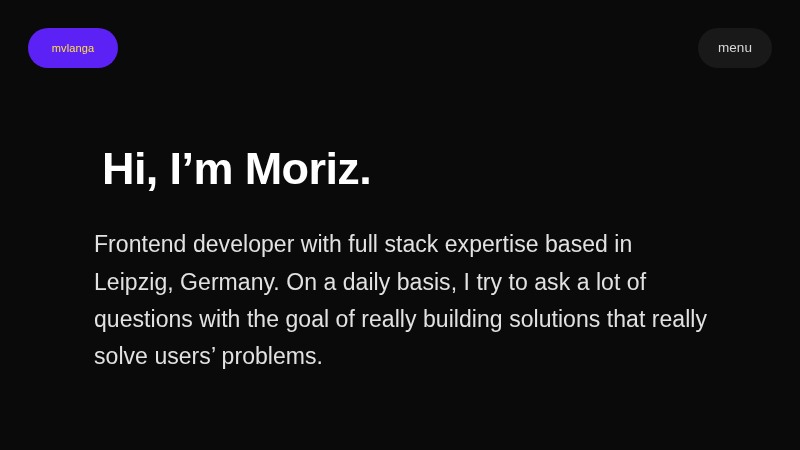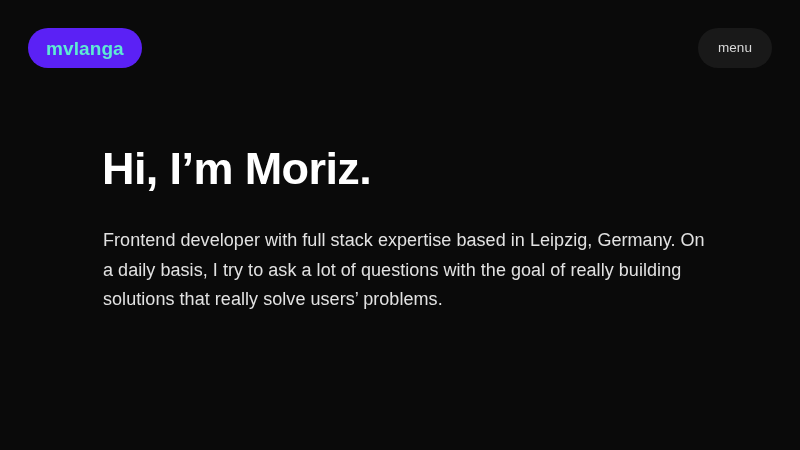--- a/index.html
+++ b/index.html
@@ -41,23 +41,23 @@
     padding: 0 18px;
     box-sizing: border-box;
     border-radius: 20px;
     background: #5b21f5;
     display: flex;
     align-items: center;
     justify-content: center;
     cursor: pointer;
   }
   .logo-badge-label {
-    color: #5eead4;
-    font-size: 19px;
-    font-weight: 700;
+    color: #fde047;
+    font-size: 11px;
+    font-weight: 400;
     letter-spacing: 0.1px;
     line-height: 1;
     white-space: nowrap;
   }
 
   .menu-button {
     position: absolute;
     right: 28px;
     top: 0;
     height: 40px;
@@ -93,25 +93,25 @@
     margin: 12px;
     color: #ffffff;
     font-size: 45px;
     font-weight: 700;
     letter-spacing: -0.6px;
     line-height: 1.12;
     white-space: nowrap;
   }
 
   .hero-description {
-    margin: 13px;
+    margin: 4px;
     margin-top: 32px;
     width: 614px;
     color: #e2e2e2;
-    font-size: 18px;
+    font-size: 23px;
     font-weight: 400;
     letter-spacing: 0.05px;
     line-height: 1.62;
   }
 </style>
 </head>
 <body>
 
 <div class="page">
 

